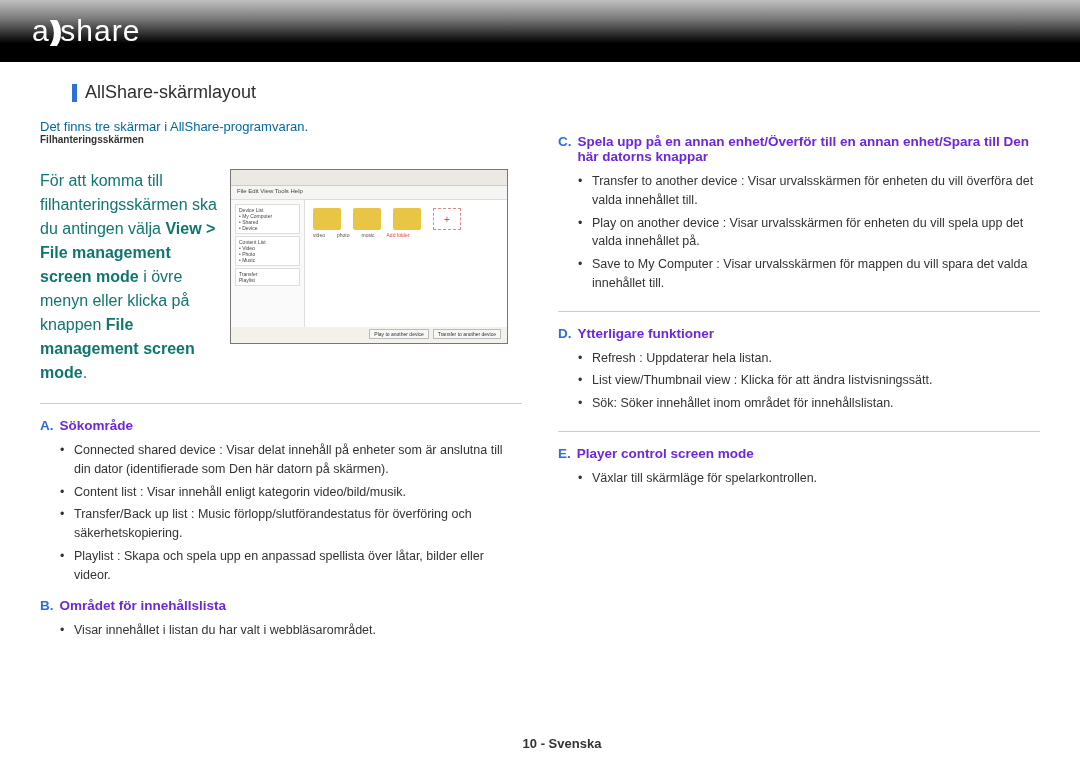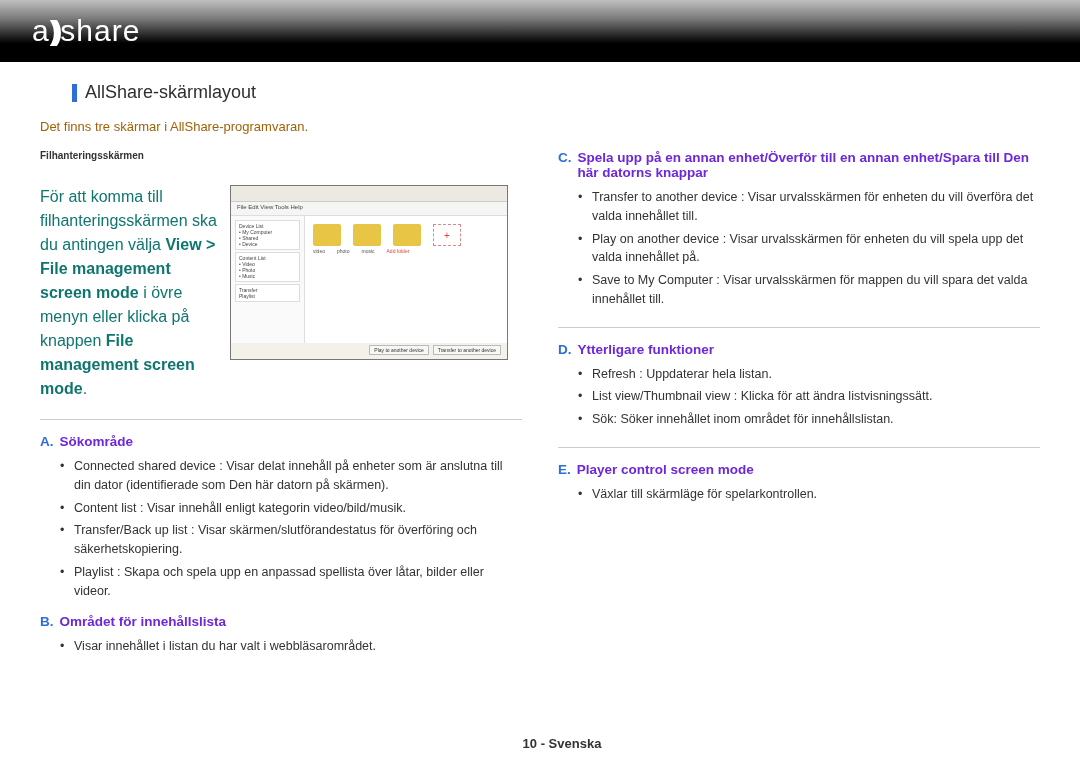--- a/index.html
+++ b/index.html
@@ -46,22 +46,21 @@
   height: 18px;
   background: #2d6fd6;
   margin-right: 8px;
 }
 .section-title {
   font-size: 18px;
   color: #2f2f2f;
 }
 .intro {
   font-size: 13px;
-  color: #a16207;
-  margin-bottom: 16px;
+  color: #0369a1;
 }
 .columns {
   display: flex;
   gap: 36px;
 }
 .col { flex: 1; }
 .sub-head {
   font-size: 10px;
   font-weight: bold;
   color: #333;
@@ -215,21 +214,21 @@
       <hr class="divider">
 
       <div class="lettered">
         <div class="lettered-head">
           <span class="letter">A.</span>
           <span class="letter-title">Sökområde</span>
         </div>
         <ul class="bullets">
           <li>Connected shared device : Visar delat innehåll på enheter som är anslutna till din dator (identifierade som Den här datorn på skärmen).</li>
           <li>Content list : Visar innehåll enligt kategorin video/bild/musik.</li>
-          <li>Transfer/Back up list : Visar skärmen/slutförandestatus för överföring och säkerhetskopiering.</li>
+          <li>Transfer/Back up list : Music förlopp/slutförandestatus för överföring och säkerhetskopiering.</li>
           <li>Playlist : Skapa och spela upp en anpassad spellista över låtar, bilder eller videor.</li>
         </ul>
       </div>
 
       <div class="lettered">
         <div class="lettered-head">
           <span class="letter">B.</span>
           <span class="letter-title">Området för innehållslista</span>
         </div>
         <ul class="bullets">

